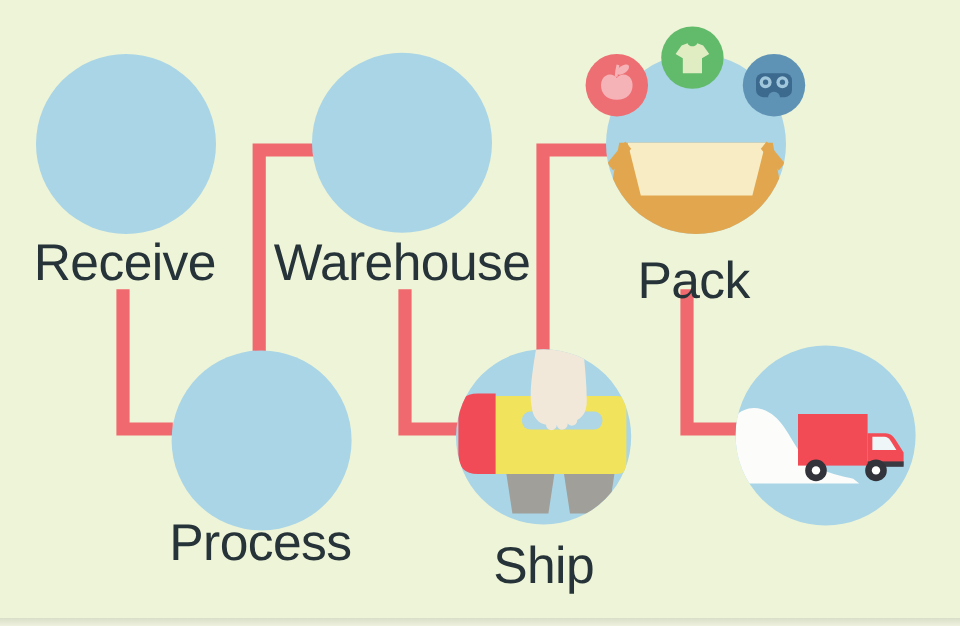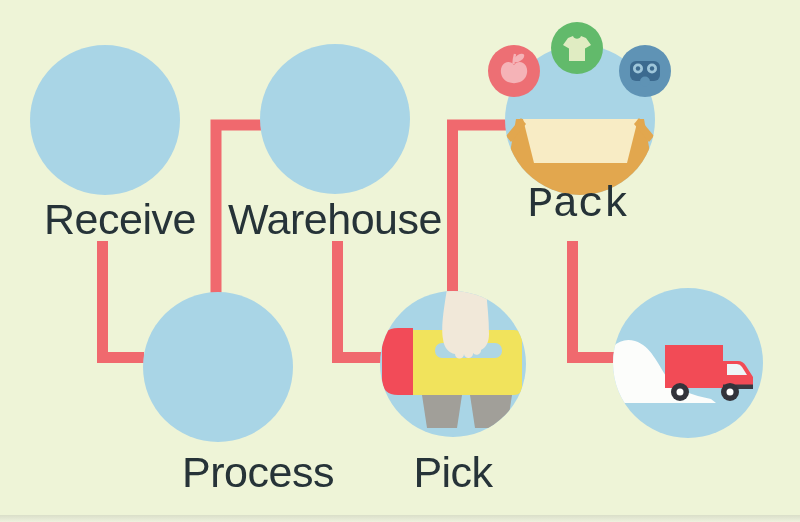--- a/index.html
+++ b/index.html
@@ -34,51 +34,51 @@
 
   <svg class="connectors" width="800" height="522" viewBox="0 0 800 522">
     <polyline points="102.5,241 102.5,357.5 144,357.5" fill="none" stroke="#f0696e" stroke-width="11"></polyline>
     <polyline points="262,125 216,125 216,293" fill="none" stroke="#f0696e" stroke-width="11"></polyline>
     <polyline points="337.5,241 337.5,357.5 383,357.5" fill="none" stroke="#f0696e" stroke-width="11"></polyline>
     <polyline points="508,125 452.5,125 452.5,292" fill="none" stroke="#f0696e" stroke-width="11"></polyline>
     <polyline points="572.5,241 572.5,357.5 616,357.5" fill="none" stroke="#f0696e" stroke-width="11"></polyline>
   </svg>
 
   <div class="node-circle" style="left:30px;top:45px;width:150px;height:150px;"></div>
-  <div class="node-label" style="left:104px;top:196px;margin-left:16px;">Receive</div>
+  <div class="node-label" style="left:104px;top:196px;">Receive</div>
 
   <div class="node-circle" style="left:143px;top:292px;width:150px;height:150px;"></div>
-  <div class="node-label" style="left:217px;top:449px;margin-left:41px;">Process</div>
+  <div class="node-label" style="left:217px;top:430px;">Process</div>
 
   <div class="node-circle" style="left:260px;top:44px;width:150px;height:150px;"></div>
   <div class="node-label" style="left:335px;top:196px;text-align:center;">Warehouse</div>
 
   <div class="node-circle" style="left:380px;top:291px;width:146px;height:146px;">
     <svg width="146" height="146" viewBox="0 0 146 146">
       <path d="M27,39 L134,39 Q142,39 142,47 L142,96 Q142,104 134,104 L27,104 Z" fill="#f1e35c"></path>
       <path d="M33,37 L18,37 Q2,37 2,53 L2,88 Q2,104 18,104 L33,104 Z" fill="#f24b58"></path>
       <rect x="55" y="52" width="67" height="15" rx="7" fill="#aed6e4"></rect>
       <polygon points="42,104 82,104 77,137 47,137" fill="#a19f99"></polygon>
       <polygon points="90,104 132,104 127,137 95,137" fill="#a19f99"></polygon>
       <path d="M67,-2 C63,22 61,38 63,48 C64,57 69,62 75,63
                A4.5,4.5 0 0 0 84,63 A4.5,4.5 0 0 0 93,62 A4.5,4.5 0 0 0 101,59
                C107,56 109,50 109,43 C109,27 107,12 106,-2 Z" fill="#f1e8d9"></path>
     </svg>
   </div>
-  <div class="node-label" style="left:453px;top:449px;">Pick</div>
+  <div class="node-label" style="left:453px;top:449px;">Ship</div>
 
   <div class="node-circle" style="left:505px;top:45px;width:150px;height:150px;">
     <svg width="150" height="150" viewBox="0 0 150 150">
       <polygon points="11,74 139,74 154,158 -4,158" fill="#e2a74e"></polygon>
       <polygon points="18,74 133,74 122,118 29,118" fill="#f8ecc5"></polygon>
       <polygon points="16,73 1,91 6,97 21,79" fill="#e2a74e"></polygon>
       <polygon points="134,73 149,91 144,97 129,79" fill="#e2a74e"></polygon>
     </svg>
   </div>
-  <div class="node-label" style="left:578px;top:182px;font-family:Liberation Mono, monospace;">Pack</div>
+  <div class="node-label" style="left:578px;top:211px;">Pack</div>
 
   <div class="mini-badge" style="left:488px;top:45px;background:#ed6f74;">
     <svg viewBox="-26 -26 52 52">
       <ellipse cx="5" cy="-13" rx="6" ry="3.2" fill="#f5b3b7" transform="rotate(-35 5 -13)"></ellipse>
       <path d="M1,-17 Q-0.5,-11 -0.5,-7" stroke="#f5b3b7" stroke-width="2.4" fill="none"></path>
       <path d="M0,-6 C-3,-10 -9,-10 -12,-5 C-15,1 -12,9 -6,11 C-2,12.5 2,12.5 6,11
                C12,9 15,1 12,-5 C9,-10 3,-10 0,-6 Z" fill="#f5b3b7"></path>
     </svg>
   </div>
   <div class="mini-badge" style="left:551px;top:22px;background:#62ba6b;">

